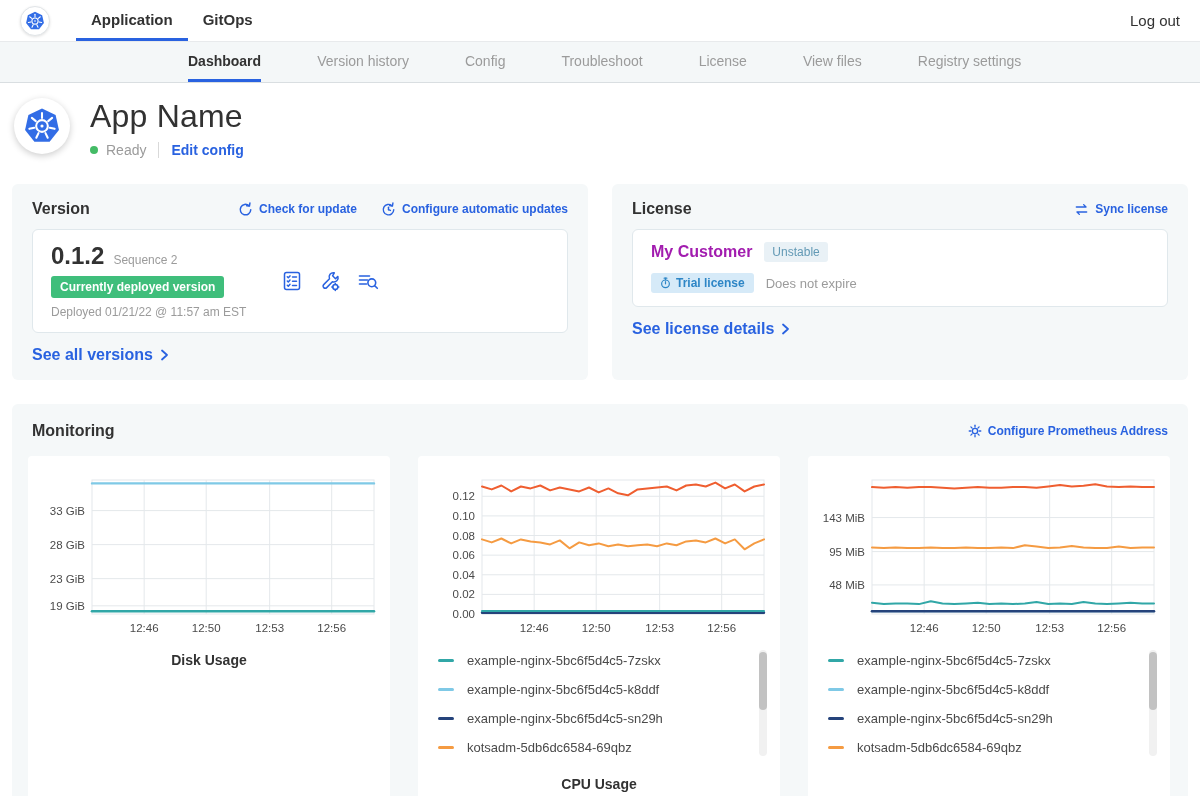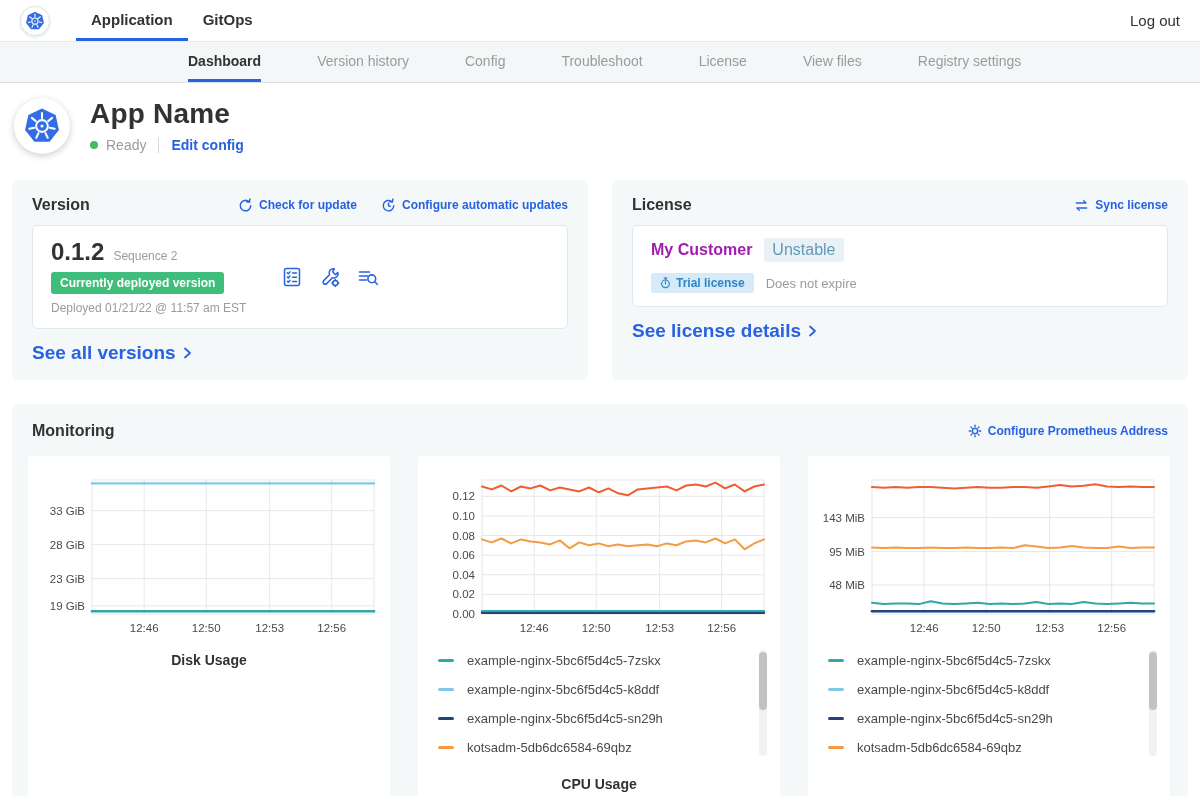--- a/index.html
+++ b/index.html
@@ -23,27 +23,27 @@
   .subnav { height:41px; background:#F4F7F8; border-bottom:1px solid #D9DEE1; display:flex; align-items:stretch; padding-left:188px; }
   .subnav-tab { display:flex; align-items:center; margin-right:56px; font-size:14px; color:#9B9B9B; font-weight:500;
     border-bottom:3px solid transparent; cursor:pointer; white-space:nowrap; }
   .subnav-tab.active { color:#323232; font-weight:700; border-bottom-color:#2962E0; }
 
   
   .app-header { display:flex; padding:15px 0 16px 14px; background:#fff; }
   .app-logo { width:56px; height:56px; border-radius:50%; background:#fff; box-shadow:0 2px 7px rgba(0,0,0,.2);
     display:flex; align-items:center; justify-content:center; }
   .app-header-text { margin-left:20px; }
-  .app-title { font-size:28px; font-weight:700; color:#323232; letter-spacing:.2px; }
+  .app-title { font-size:32px; font-weight:400; color:#323232; letter-spacing:.2px; }
   .app-status-row { display:flex; align-items:center; margin-top:7px; gap:8px; }
   .status-dot { width:8px; height:8px; border-radius:50%; background:#44BB66; }
   .status-text { font-size:14px; color:#9B9B9B; }
   .vdivider { width:1px; height:16px; background:#D9D9D9; margin:0 4px; }
   .link { color:#2962E0; font-weight:700; cursor:pointer; text-decoration:none; display:inline-flex; align-items:center; gap:6px; }
-  .link-14 { font-size:14px; } .link-13 { font-size:19px;align-items:center; } .link-12 { font-size:12px; }
+  .link-14 { font-size:14px; } .link-13 { font-size:16px;align-items:center; } .link-12 { font-size:12px; }
 
   
   .cards-row { display:flex; gap:24px; margin:10px 12px 0; }
   .panel { background:#F5F8F9; border-radius:6px; padding:16px 20px 16px; }
   .panel-half { width:576px; min-height:168px; }
   .panel-head { display:flex; align-items:center; justify-content:space-between; }
   .panel-title { font-size:16px; font-weight:700; color:#323232; }
   .panel-head-links { display:flex; gap:24px; align-items:center; }
   .inner-card { background:#fff; border:1px solid #E0E8EC; border-radius:6px; margin-top:11px; padding:12px 18px 13px; }
 
@@ -58,21 +58,21 @@
     padding:4px 9px; border-radius:3px; }
   .deployed { margin-top:7px; font-size:12px; color:#9B9B9B; }
   .version-mid { flex:1; display:flex; align-items:center; }
   .upstream-label { font-size:13px; font-weight:700; color:#9B9B9B; }
   .version-icons { display:flex; align-items:center; gap:16px; color:#2962E0; }
   .see-link { margin-top:13px; }
 
   
   .license-name-row { display:flex; align-items:center; gap:12px; }
   .license-name { font-size:16px; font-weight:700; color:#a21caf; }
-  .badge-channel { background:#E9F1F6; color:#6299B5; font-size:16px; font-weight:500; padding:3px 8px; border-radius:3px;text-align:right; }
+  .badge-channel { background:#E9F1F6; color:#6299B5; font-size:12px; font-weight:500; padding:3px 8px; border-radius:3px;text-align:right; }
   .license-meta-row { display:flex; align-items:center; gap:12px; margin-top:11px; }
   .badge-trial { background:#D6EAF8; color:#2E86C6; font-size:12px; font-weight:700; padding:3px 9px; border-radius:3px;
     display:inline-flex; align-items:center; gap:5px; }
 
   
   .monitoring-panel { margin:24px 12px 0; padding:16px 16px 14px; min-height:398px; }
   .monitoring-head { display:flex; align-items:center; justify-content:space-between; padding:2px 4px 0; }
   .charts-row { display:flex; gap:28px; margin-top:16px; }
   .chart-card { width:362px; height:344px; background:#fff; border-radius:4px; padding-top:12px; position:relative; }
   svg.chart { width:362px; height:170px; display:block; }

